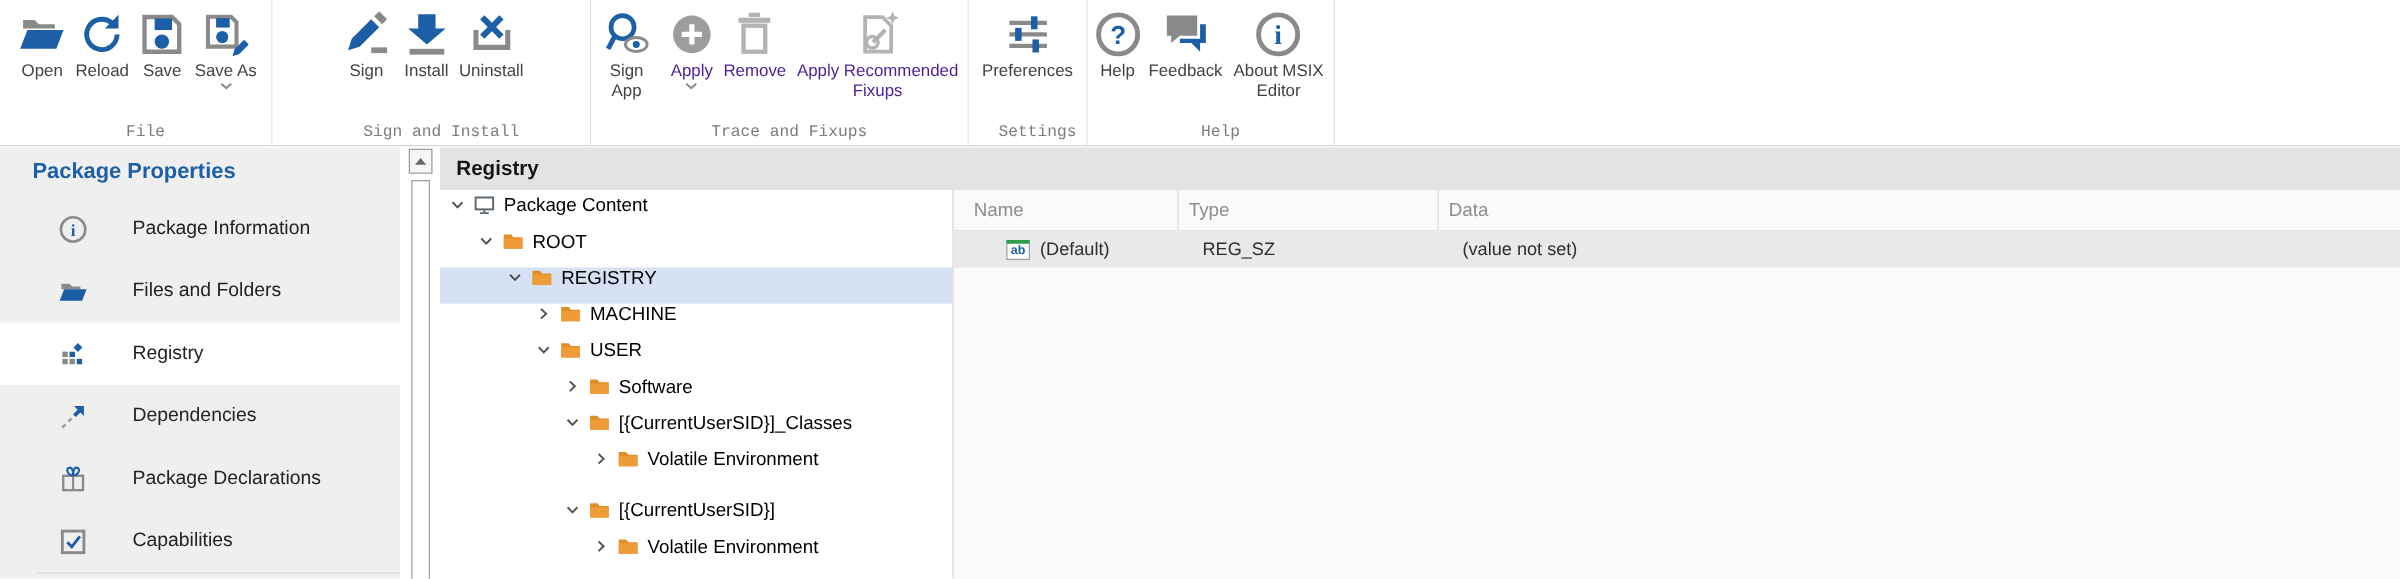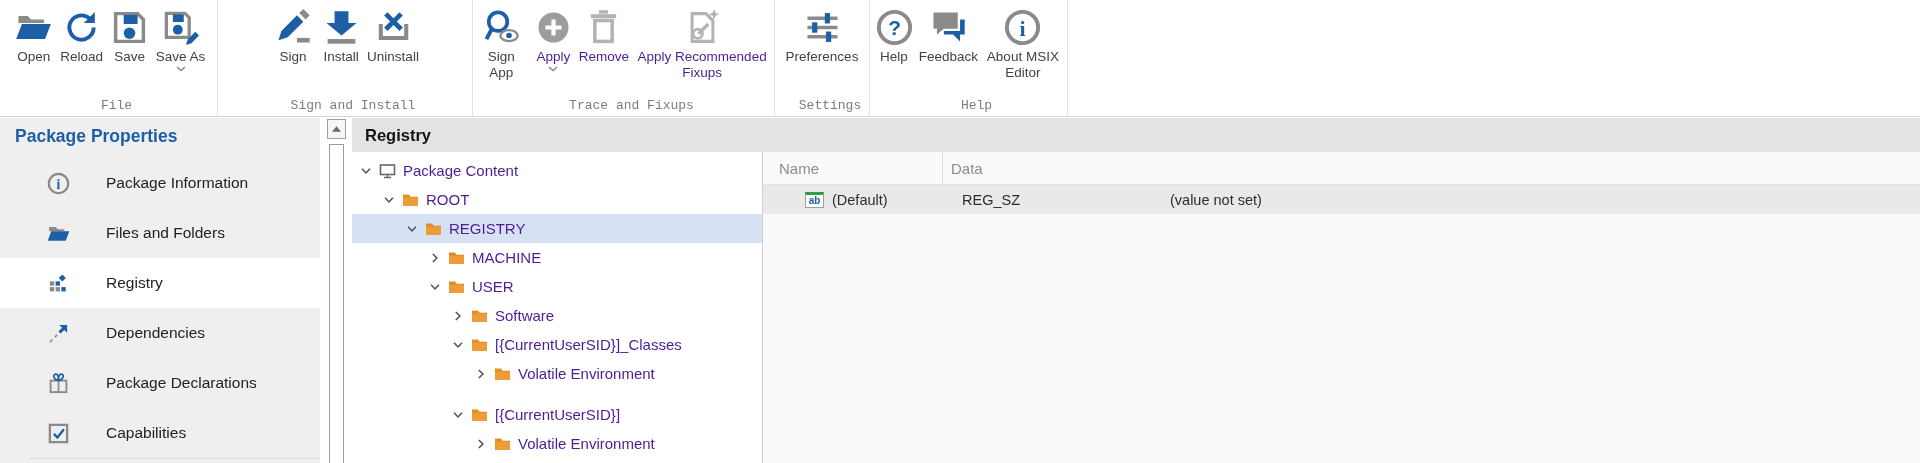--- a/index.html
+++ b/index.html
@@ -27,21 +27,21 @@
   .rbtn.xwide { width:148px; }
   .ricon { height:44px; display:flex; align-items:center; justify-content:center; }
   .ricon svg { width:37px; height:37px; }
   .rlabel { font-size:13.5px; color:#424242; line-height:16px; text-align:center; }
   .rbtn.disabled .rlabel { color:#4c1d95; }
   .rcaret { height:10px; display:flex; align-items:flex-start; justify-content:center; margin-top:1px; }
   
   .content { position:absolute; top:118px; left:0; right:0; bottom:0; }
   
   .sidebar { position:absolute; left:0; top:0; bottom:0; width:320px; background:#efefef; }
-  .sidebar-title { padding:8px 0 0 15px; font-size:17.5px; font-weight:bold; color:#1d5fa6; height:40px; }
+  .sidebar-title { padding:8px 0 0 26px; font-size:17.5px; font-weight:bold; color:#1d5fa6; height:40px; }
   .side-item { height:50px; display:flex; align-items:center; padding-left:46px; cursor:default; }
   .side-item.selected { background:#fff; }
   .sicon { width:24px; height:24px; display:flex; align-items:center; justify-content:center; }
   .sicon svg { width:23px; height:23px; }
   .side-label { margin-left:36px; font-size:15.5px; color:#222; }
   .sidebar-divider { position:absolute; top:340px; left:30px; right:0; height:1px; background:#d8d8d8; }
   
   .vscroll { position:absolute; left:320px; top:0; bottom:0; width:32px; background:#fff; }
   .vscroll .up { position:absolute; top:1px; left:7px; width:19px; height:20px;
                  border:1px solid #9e9e9e; background:#f6f6f6;
@@ -49,21 +49,21 @@
   .vscroll .up svg { width:9px; height:6px; }
   .vscroll .thumb { position:absolute; top:26px; left:9px; width:15px; bottom:-2px;
                     border:1px solid #9e9e9e; background:#fff; }
   
   .main { position:absolute; left:352px; right:0; top:0; bottom:0; }
   .main-title { height:34px; background:#e3e3e3; display:flex; align-items:center;
                 padding-left:13px; font-size:16.5px; font-weight:bold; color:#141414; }
   .main-body { position:absolute; top:34px; left:0; right:0; bottom:0; display:flex; }
   
   .tree { width:411px; flex:0 0 auto; background:#fff; border-right:1px solid #cfcfcf; padding-top:4px; }
-  .tree-row { height:29px; display:flex; align-items:center; font-size:15px; color:#4c1d95; cursor:default; }
+  .tree-row { height:29px; display:flex; align-items:flex-start; font-size:15px; color:#000000; cursor:default; }
   .tree-row.selected { background:#d6e2f4; }
   .chev { width:16px; height:16px; display:flex; align-items:center; justify-content:center; margin-right:5px; }
   .chev svg { width:14px; height:14px; }
   .ticon { width:17px; height:16px; display:flex; align-items:center; justify-content:center; margin-right:7px; }
   .ticon svg { width:17px; height:16px; }
   
   .table { flex:1; background:#fafafa; }
   .thead { height:33px; display:flex; font-size:15px; color:#8c8c8c; border-bottom:1px solid #e2e2e2; }
   .th { display:flex; align-items:center; }
   .th-name { width:179px; padding-left:16px; }
@@ -508,20 +508,21 @@
                 <path fill="#ef9c38" d="M1 5.8h15V14H1z"></path>
               </svg>
             </span>
     <span class="tlabel">Volatile Environment</span>
   </div>
         </div>
 
       <div class="table">
         <div class="thead">
           <div class="th th-name">Name</div>
+          <div class="th th-type">Type</div>
           <div class="th th-data">Data</div>
         </div>
         <div class="trow">
           <div class="td td-name">
             <span class="vicon">ab</span>
             <span>(Default)</span>
           </div>
           <div class="td td-type">REG_SZ</div>
           <div class="td td-data">(value not set)</div>
         </div>

